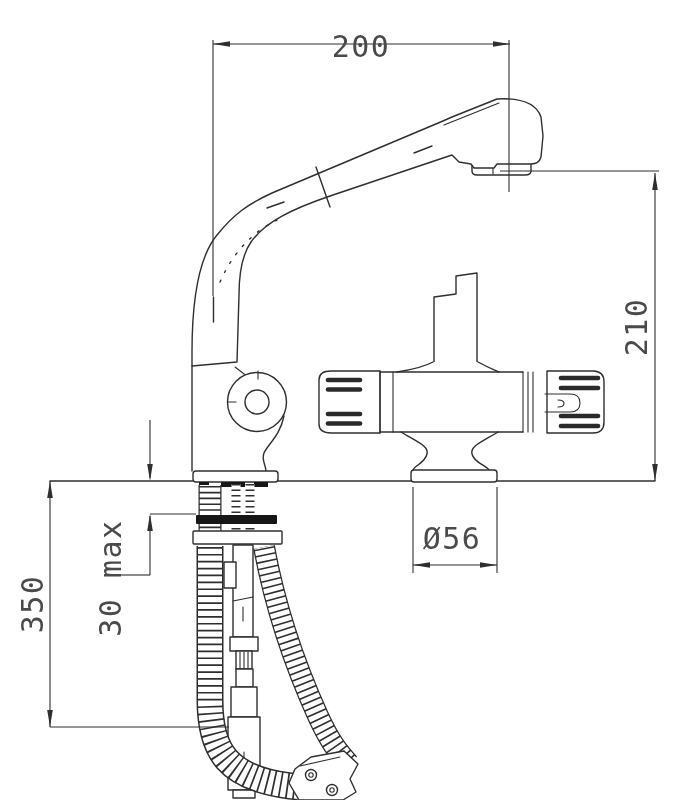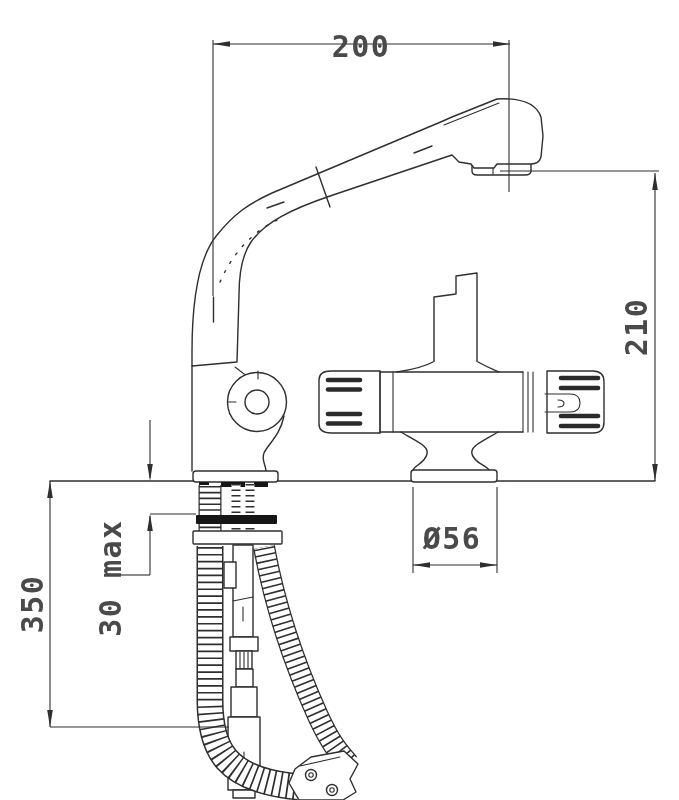--- a/index.html
+++ b/index.html
@@ -1,21 +1,21 @@
 <!DOCTYPE html>
 <html style="--line: #2f2f2f; --dimension-text: #4a4a4a; --background: #ffffff;"><head>
 <meta charset="utf-8">
 <style>
   :root{
     --line:#2f2f2f;
     --dimension-text:#4a4a4a;
     --background:#ffffff;
   }
   html,body{margin:0;padding:0;background:var(--background);}
-  .stage{position:relative;width:679px;height:800px;background:var(--background);overflow:hidden;font-weight:bold;}
+  .stage{position:relative;width:679px;height:800px;background:var(--background);overflow:hidden;}
   svg{position:absolute;inset:0;}
   .ln{stroke:var(--line);fill:none;stroke-width:1.4;stroke-linejoin:round;stroke-linecap:round;}
   .lnw{stroke:var(--line);fill:#fff;stroke-width:1.4;stroke-linejoin:round;}
   .thin{stroke-width:1.1;}
   .dim{stroke:var(--line);fill:none;stroke-width:1.1;}
   .arrow{fill:var(--line);stroke:none;}
   .dark{fill:#161616;stroke:none;}
   .ridge{stroke:#2a2a2a;stroke-width:4.6;stroke-linecap:round;fill:none;}
   .hoseW{stroke:#fff;fill:none;}
   .hoseE{stroke:var(--line);fill:none;}

